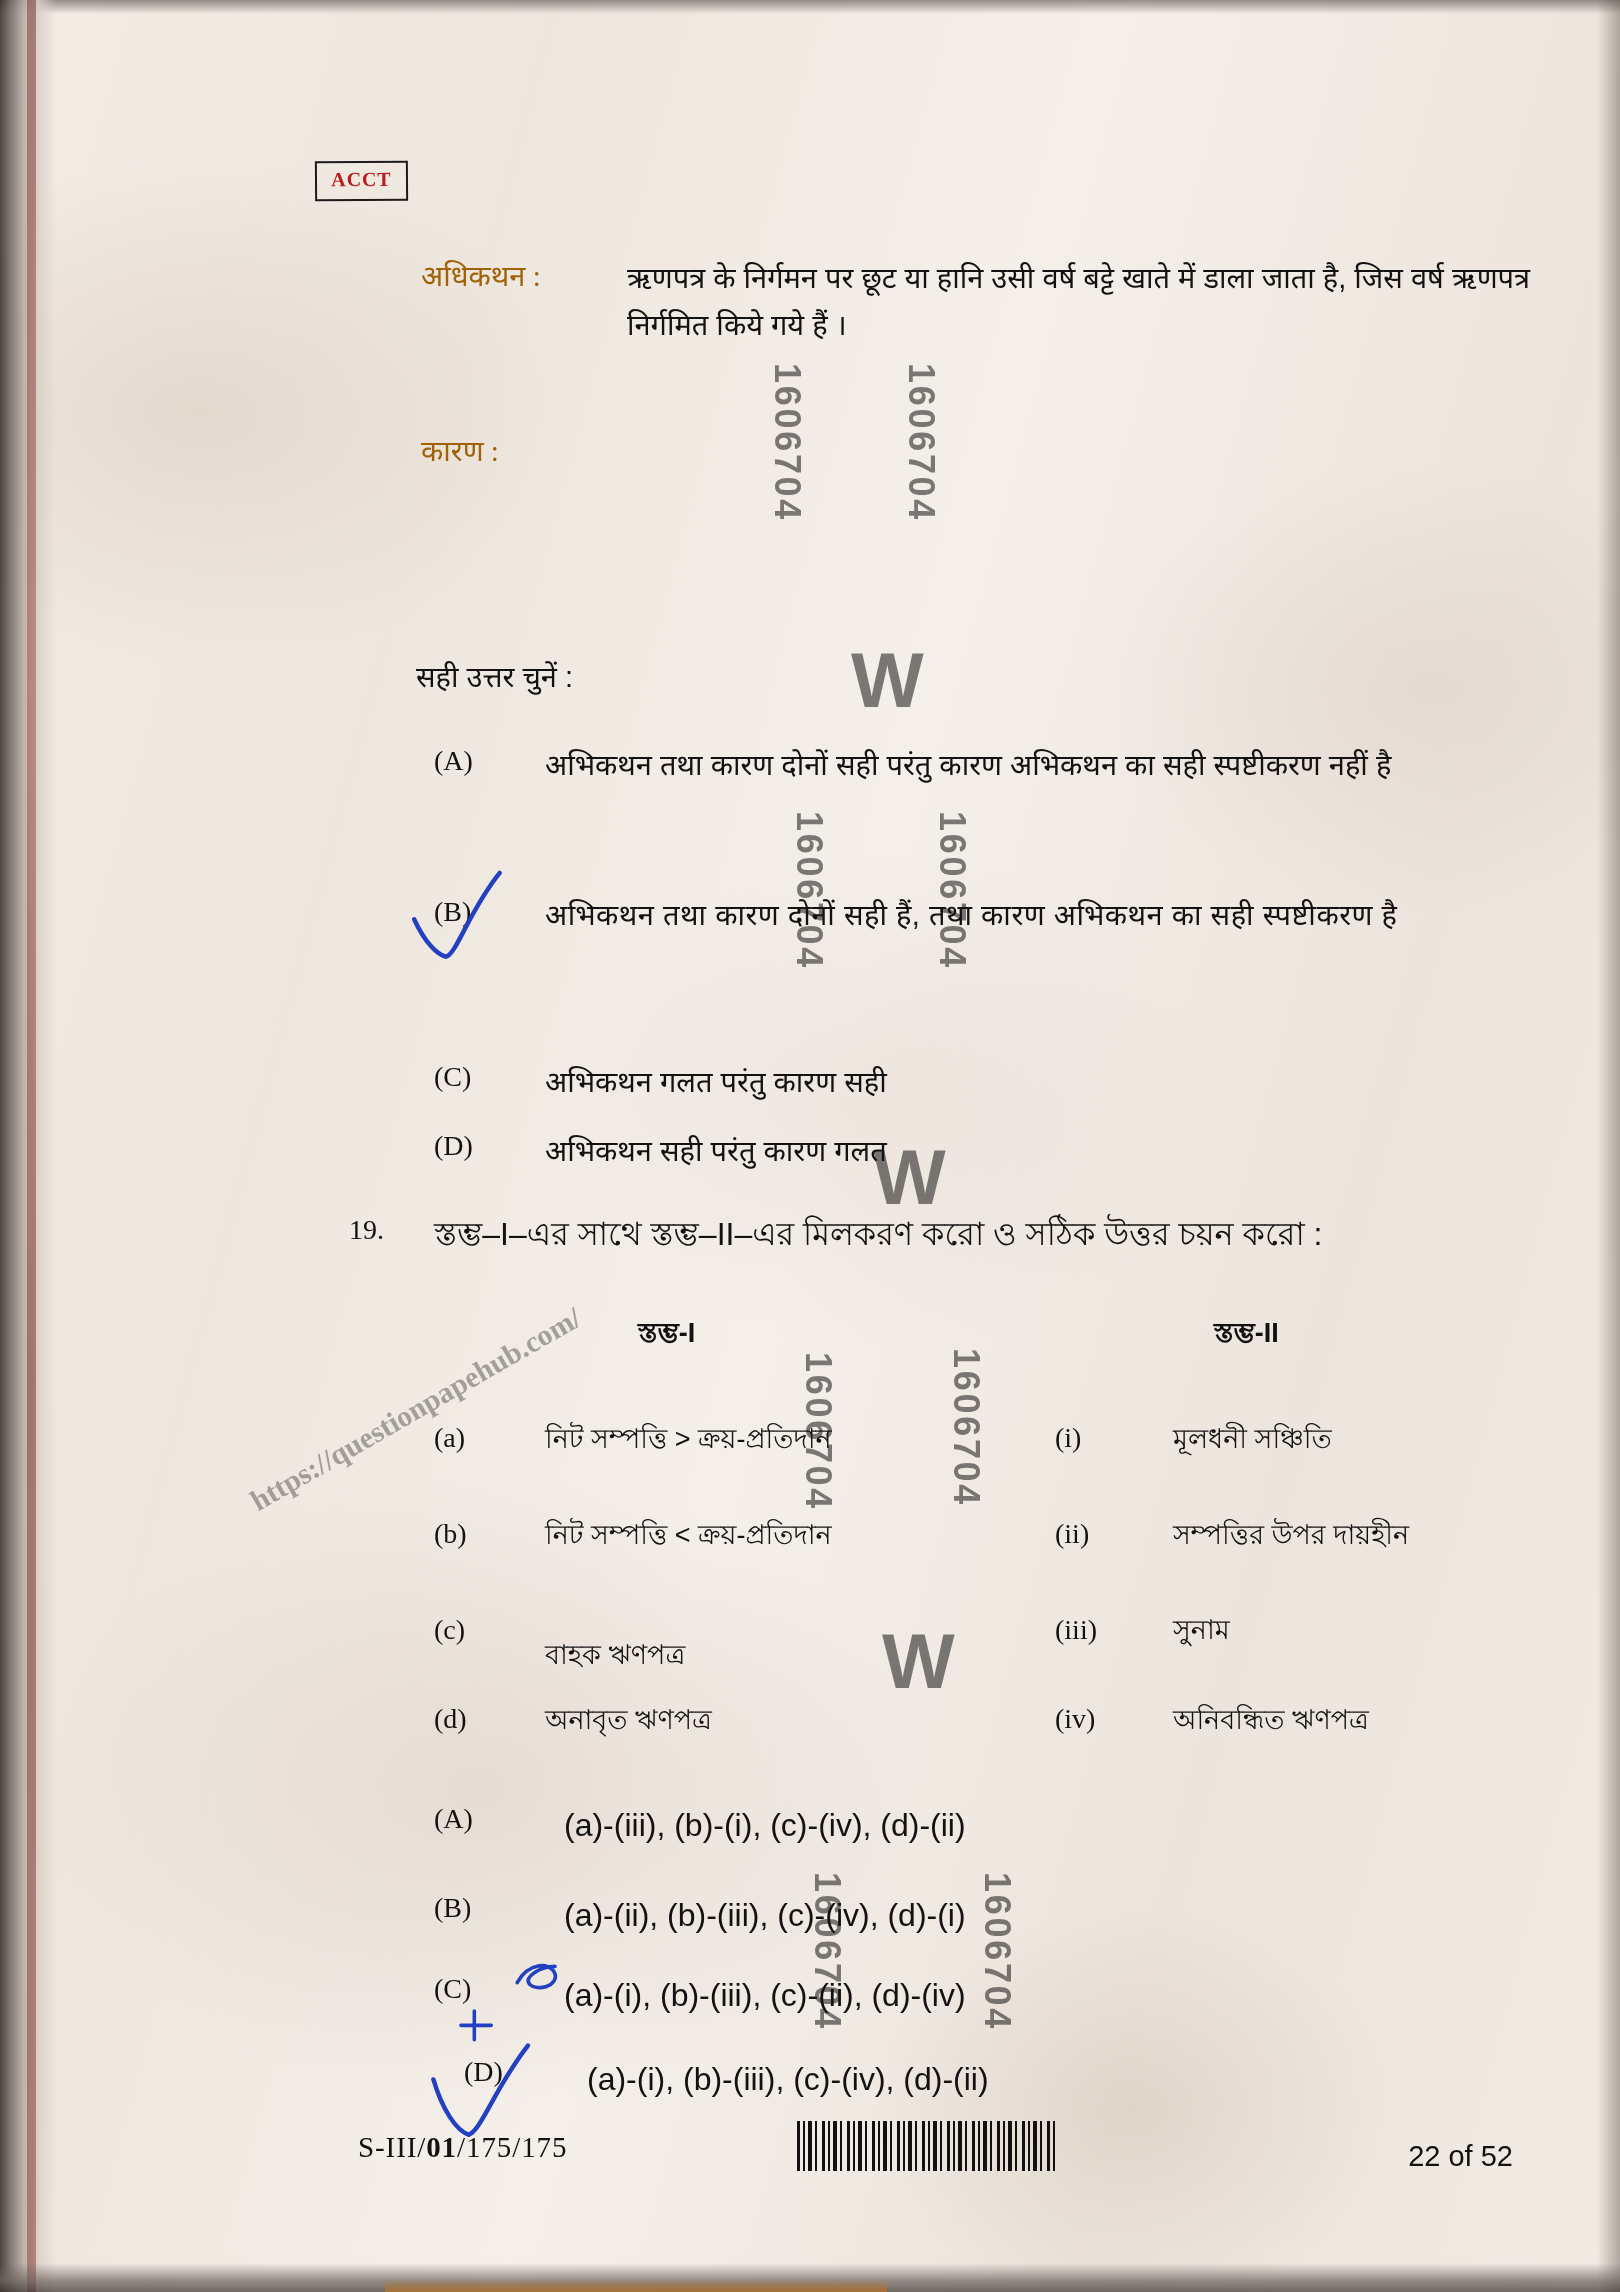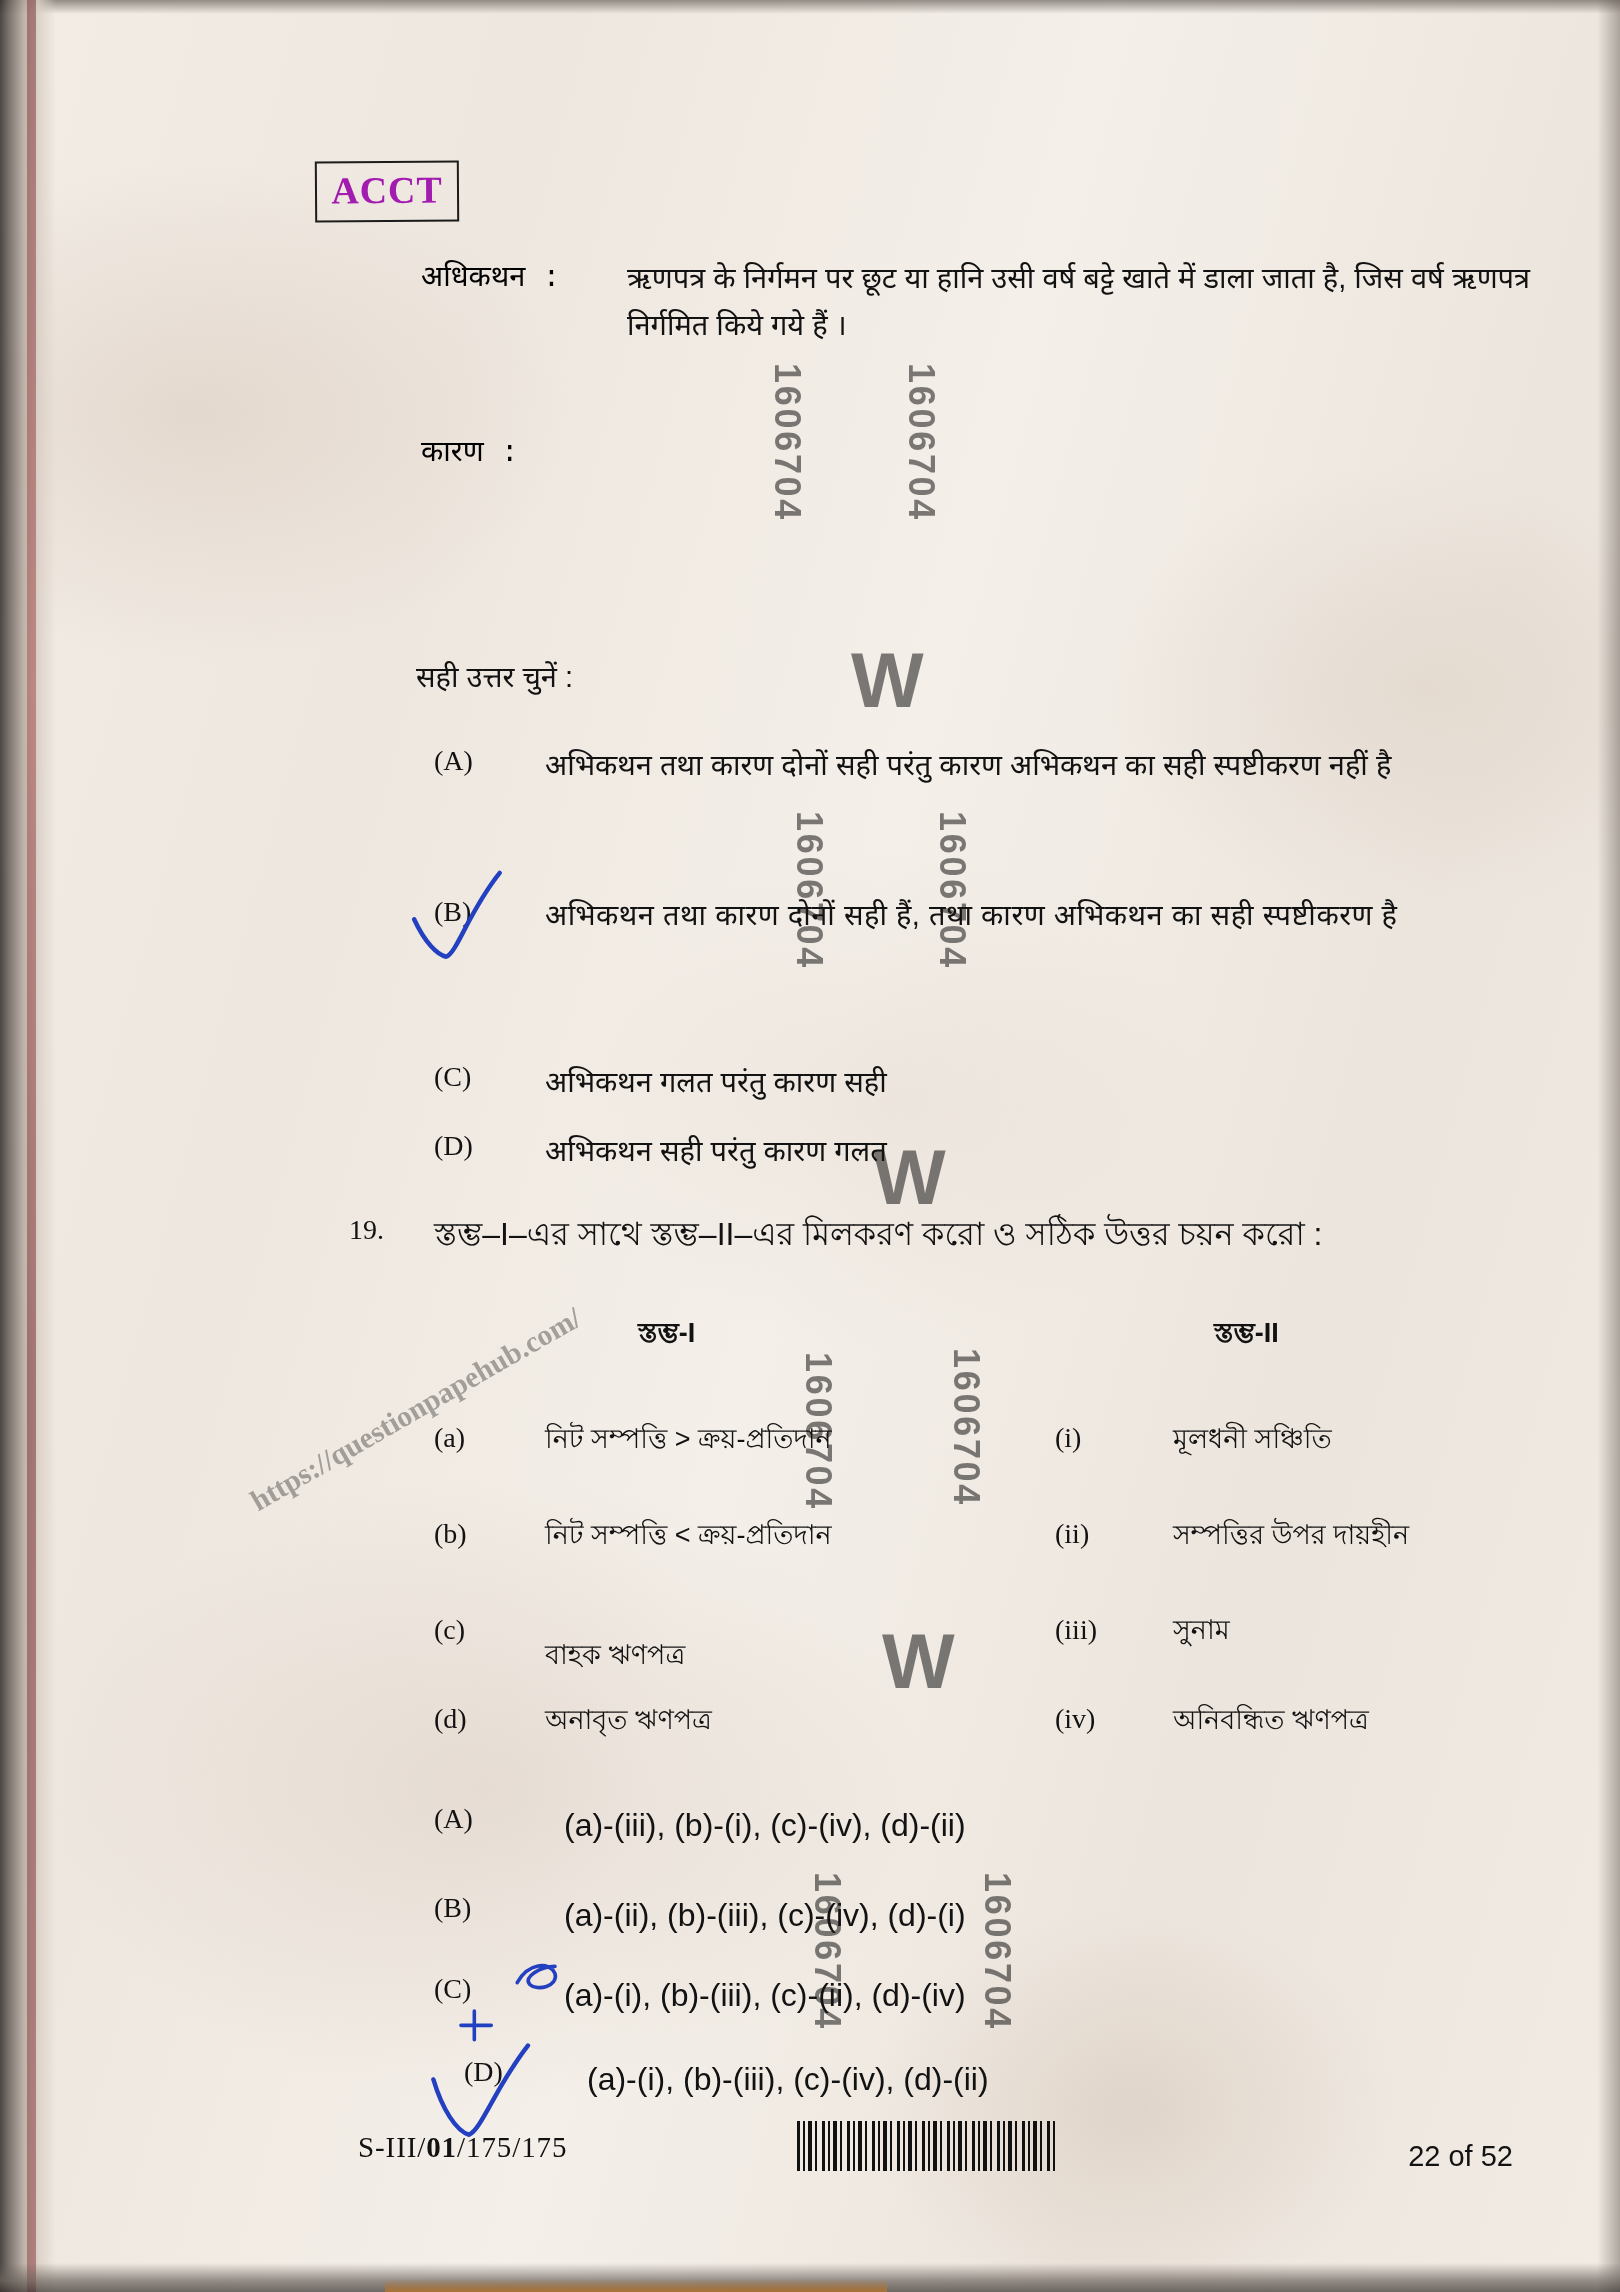--- a/index.html
+++ b/index.html
@@ -76,38 +76,38 @@
 
   
   .acct-box {
     position: absolute;
     left: 315px;
     top: 161px;
     border: 2.7px solid #1b1b1b;
     padding: 5.4px 14.3px 7.2px 14.3px;
     font-family: "Liberation Serif", serif;
     font-weight: bold;
-    font-size: 38px;
+    font-size: 20px;
     letter-spacing: 0.9px;
-    color: #a21caf;
+    color: #b91c1c;
     transform: rotate(-0.4deg);
   }
 
   
   .txt {
     position: absolute;
     font-family: "Liberation Sans", sans-serif;
     color: #121212;
     line-height: 1.62;
     white-space: pre-wrap;
   }
   .label {
     position: absolute;
-    font-family: Liberation Mono, monospace;
-    color: #000000;
+    font-family: Liberation Serif, serif;
+    color: #a16207;
   }
   .sz30 { font-size: 27px; }
   .sz31 { font-size: 32px; }
   .sz32 { font-size: 29px; }
 
   .opt-letter {
     position: absolute;
     font-family: "Liberation Serif", serif;
     font-size: 28px;
     color: #121212;

